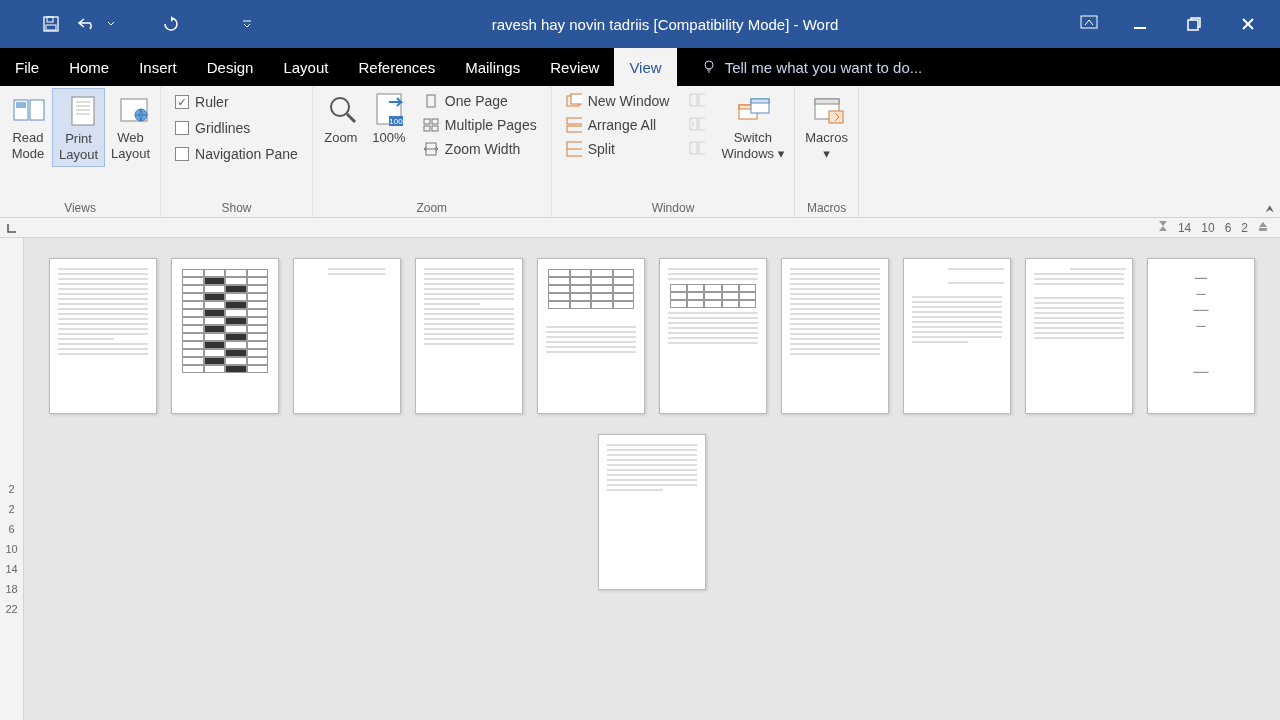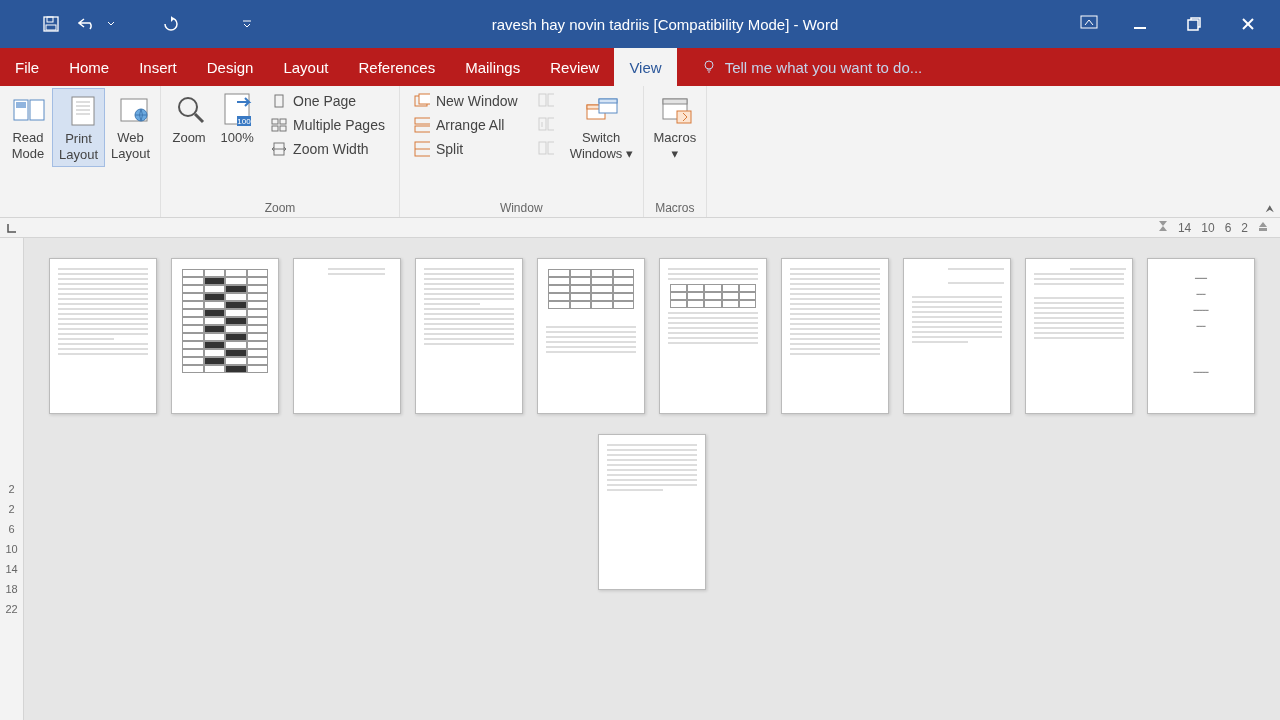--- a/index.html
+++ b/index.html
@@ -5,21 +5,21 @@
 * { margin: 0; padding: 0; box-sizing: border-box; font-family: 'Segoe UI', Tahoma, sans-serif; }
 body { width: 1280px; height: 720px; overflow: hidden; background: #e6e6e6; }
 
 .title-bar { height: 48px; background: #2b579a; display: flex; align-items: center; color: white; padding-left: 28px; }
 .qat { display: flex; align-items: center; gap: 18px; padding: 0 14px; }
 .qat-icon { width: 18px; height: 18px; display: flex; align-items: center; justify-content: center; }
 .title-text { flex: 1; text-align: center; font-size: 15px; font-weight: 400; }
 .title-right { display: flex; align-items: center; gap: 30px; padding: 0 20px; }
 .win-btn { width: 24px; height: 24px; display: flex; align-items: center; justify-content: center; }
 
-.menu-bar { height: 38px; background: #b91c1c; display: flex; align-items: stretch; color: white; }
+.menu-bar { height: 38px; background: #000000; display: flex; align-items: stretch; color: white; }
 .menu-item { padding: 0 15px; display: flex; align-items: center; font-size: 15px; cursor: pointer; }
 .menu-item.active { background: #f3f3f3; color: #2b579a; }
 .tell-me { flex: 1; display: flex; align-items: center; padding: 0 24px; font-size: 15px; color: #c5d4eb; gap: 8px; }
 .menu-right { display: flex; align-items: center; gap: 16px; padding: 0 14px; }
 .share-btn { display: flex; align-items: center; gap: 6px; font-size: 15px; }
 
 .ribbon { height: 132px; background: #f3f3f3; border-bottom: 1px solid #d4d4d4; display: flex; }
 .ribbon-group { display: flex; flex-direction: column; border-right: 1px solid #e0e0e0; padding: 2px 4px 0 4px; }
 .ribbon-group-content { flex: 1; display: flex; align-items: flex-start; }
 .ribbon-group-label { text-align: center; font-size: 12px; color: #666; padding: 2px 0; }
@@ -169,22 +169,42 @@
               <rect x="2" y="4" width="26" height="22" fill="#fff" stroke="#888"></rect>
               <circle cx="22" cy="20" r="6" fill="#6ba9e0" stroke="#4179b2"></circle>
               <line x1="16" y1="20" x2="28" y2="20" stroke="#4179b2"></line>
               <path d="M22 14 Q25 20 22 26 Q19 20 22 14" fill="none" stroke="#4179b2"></path>
             </svg>
           </div>
         <div class="big-btn-label" style="white-space:pre-line">Web
 Layout</div>
       </div>
     </div>
-  </div>
-
+    <div class="ribbon-group-label">Views</div>
+  </div>
+
+  <div class="ribbon-group">
+    <div class="ribbon-group-content">
+      <div class="vcol">
+        <div class="check-row">
+            <span class="checkbox checked"></span>
+            <span>Ruler</span>
+          </div>
+        <div class="check-row">
+            <span class="checkbox"></span>
+            <span>Gridlines</span>
+          </div>
+        <div class="check-row">
+            <span class="checkbox"></span>
+            <span>Navigation Pane</span>
+          </div>
+      </div>
+    </div>
+    <div class="ribbon-group-label">Show</div>
+  </div>
 
   <div class="ribbon-group">
     <div class="ribbon-group-content">
       <div class="big-btn">
         <div class="big-btn-icon">
             <svg width="32" height="32">
               <circle cx="13" cy="13" r="9" fill="none" stroke="#555" stroke-width="2"></circle>
               <line x1="20" y1="20" x2="28" y2="28" stroke="#555" stroke-width="3"></line>
             </svg>
           </div>

